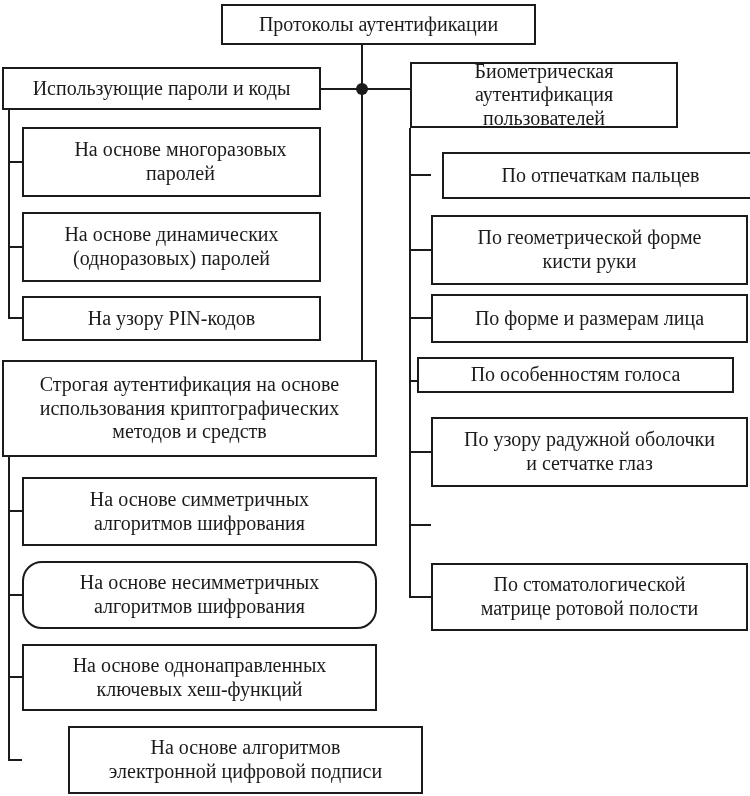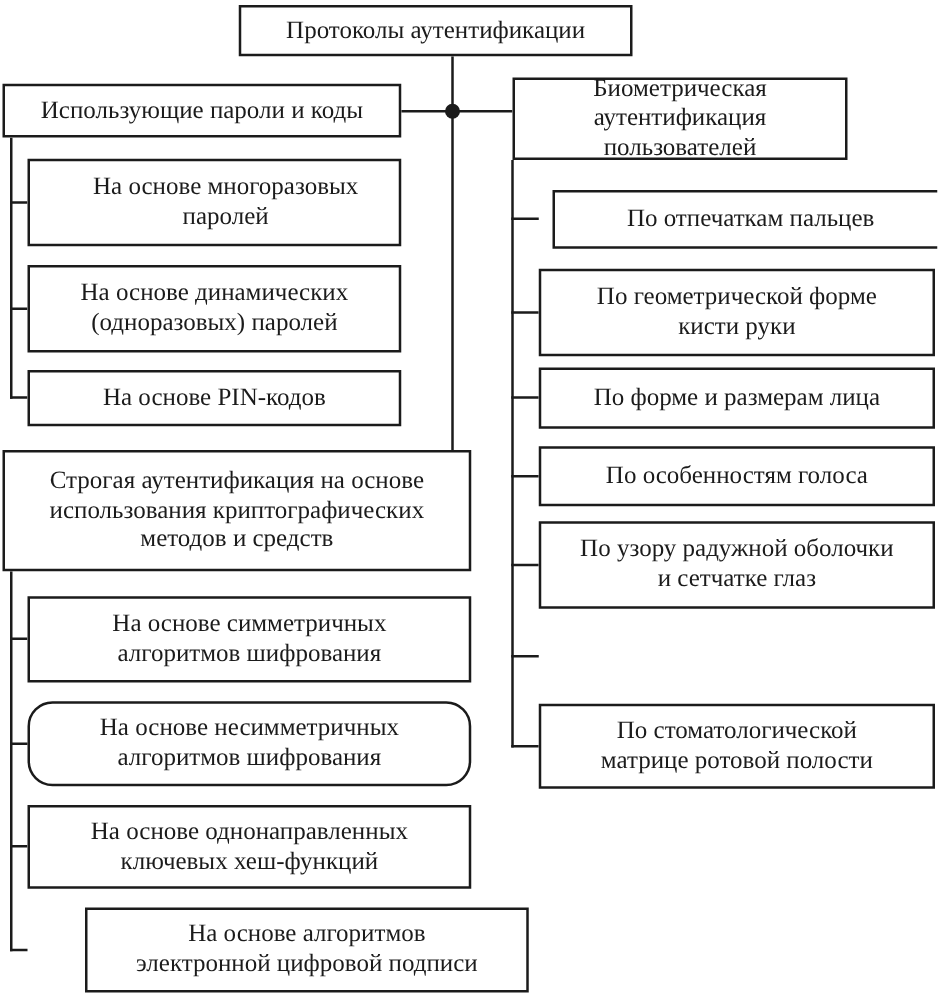--- a/index.html
+++ b/index.html
@@ -60,46 +60,46 @@
 
   <div class="line" style="left:409px; top:128px; width:2px; height:470px;"></div>
   <div class="line" style="left:409px; top:174px; width:22px; height:2px;"></div>
   <div class="line" style="left:409px; top:249px; width:22px; height:2px;"></div>
   <div class="line" style="left:409px; top:317px; width:22px; height:2px;"></div>
   <div class="line" style="left:409px; top:380px; width:22px; height:2px;"></div>
   <div class="line" style="left:409px; top:451px; width:22px; height:2px;"></div>
   <div class="line" style="left:409px; top:524px; width:22px; height:2px;"></div>
   <div class="line" style="left:409px; top:596px; width:22px; height:2px;"></div>
 
-  <div class="node" style="left:191px; top:4px; width:315px; height:41px;">Протоколы аутентификации</div>
+  <div class="node" style="left:221px; top:4px; width:315px; height:41px;">Протоколы аутентификации</div>
 
   <div class="node" style="left:2px; top:67px; width:319px; height:43px;">Использующие пароли и коды</div>
   <div class="node" style="left:22px; top:127px; width:299px; height:70px;padding-left:24px;">На основе многоразовых
 паролей</div>
   <div class="node" style="left:22px; top:212px; width:299px; height:70px;">На основе динамических
 (одноразовых) паролей</div>
-  <div class="node" style="left:22px; top:296px; width:299px; height:45px;">На основе PIN-кодов</div>
+  <div class="node" style="left:22px; top:296px; width:299px; height:45px;">На узору PIN-кодов</div>
 
   <div class="node" style="left:2px; top:360px; width:375px; height:97px;">Строгая аутентификация на основе
 использования криптографических
 методов и средств</div>
   <div class="node" style="left:22px; top:477px; width:355px; height:69px;">На основе симметричных
 алгоритмов шифрования</div>
   <div class="node" style="left:22px; top:561px; width:355px; height:68px;border-radius:20px;">На основе несимметричных
 алгоритмов шифрования</div>
   <div class="node" style="left:22px; top:644px; width:355px; height:67px;">На основе однонаправленных
 ключевых хеш-функций</div>
   <div class="node" style="left:22px; top:726px; width:355px; height:68px;margin-left:46px;">На основе алгоритмов
 электронной цифровой подписи</div>
 
   <div class="node" style="left:410px; top:62px; width:268px; height:66px;">Биометрическая
 аутентификация пользователей</div>
   <div class="node" style="left:442px; top:152px; width:317px; height:47px;">По отпечаткам пальцев</div>
   <div class="node" style="left:431px; top:215px; width:317px; height:70px;">По геометрической форме
 кисти руки</div>
   <div class="node" style="left:431px; top:294px; width:317px; height:49px;">По форме и размерам лица</div>
-  <div class="node" style="left:431px; top:357px; width:317px; height:48px;">По особенностям голоса</div>
+  <div class="node" style="left:417px; top:357px; width:317px; height:36px;">По особенностям голоса</div>
   <div class="node" style="left:431px; top:417px; width:317px; height:70px;">По узору радужной оболочки
 и сетчатке глаз</div>
   <div class="node" style="left:431px; top:563px; width:317px; height:68px;">По стоматологической
 матрице ротовой полости</div>
 
 </div>
 
 </body></html>

